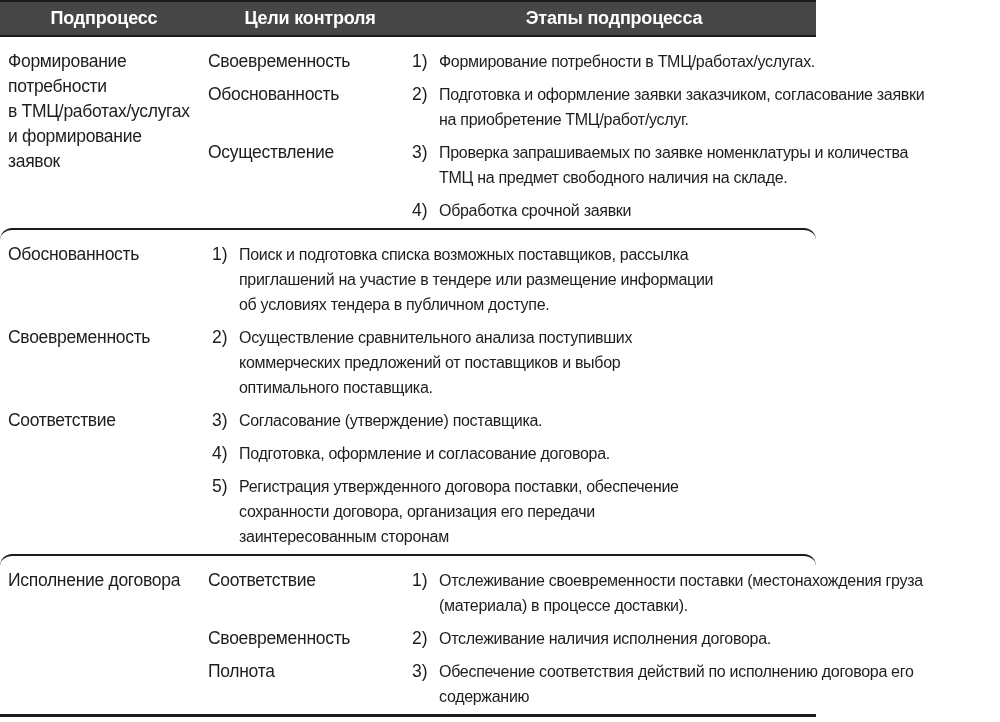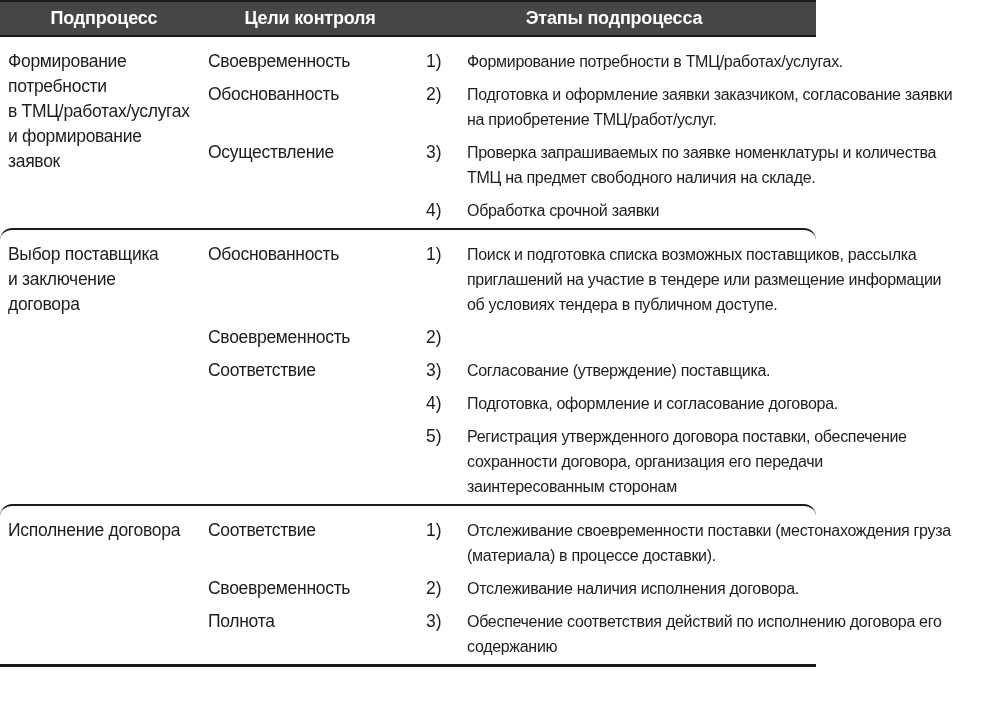--- a/index.html
+++ b/index.html
@@ -54,21 +54,20 @@
     letter-spacing:-0.3px;
     white-space:pre;
   }
   .entries{min-width:0;}
   .entry{
     display:grid;
     grid-template-columns:204px 27px 1fr;
     align-items:start;
     margin-bottom:8px;
     padding-right:10px;
-    gap:14px;
   }
   .entry:last-child{margin-bottom:0;}
   .goal{
     font-size:17.5px;
     line-height:25px;
     letter-spacing:-0.3px;
     white-space:pre;
   }
   .num{
     font-size:17.5px;
@@ -120,35 +119,35 @@
 
   <div class="entry">
     <div class="goal"></div>
     <div class="num">4)</div>
     <div class="stage">Обработка срочной заявки</div>
   </div>
 </div>
   </div>
 
   <div class="trow">
-    <div class="subprocess">Выбор поставщика
-и заключение
-договора</div>
     <div class="entries">
   <div class="entry">
     <div class="goal">Обоснованность</div>
     <div class="num">1)</div>
     <div class="stage">Поиск и подготовка списка возможных поставщиков, рассылка
 приглашений на участие в тендере или размещение информации
 об условиях тендера в публичном доступе.</div>
   </div>
 
   <div class="entry">
     <div class="goal">Своевременность</div>
     <div class="num">2)</div>
+    <div class="stage">Осуществление сравнительного анализа поступивших
+коммерческих предложений от поставщиков и выбор
+оптимального поставщика.</div>
   </div>
 
   <div class="entry">
     <div class="goal">Соответствие</div>
     <div class="num">3)</div>
     <div class="stage">Согласование (утверждение) поставщика.</div>
   </div>
 
   <div class="entry">
     <div class="goal"></div>

